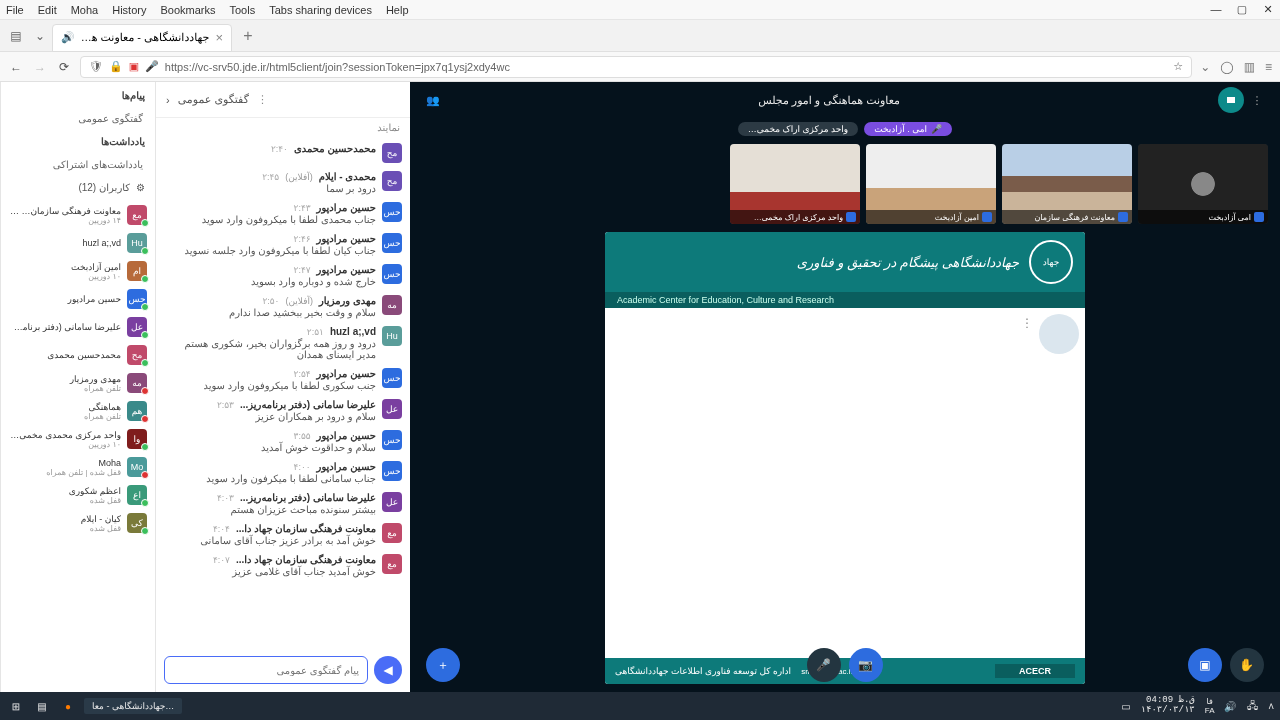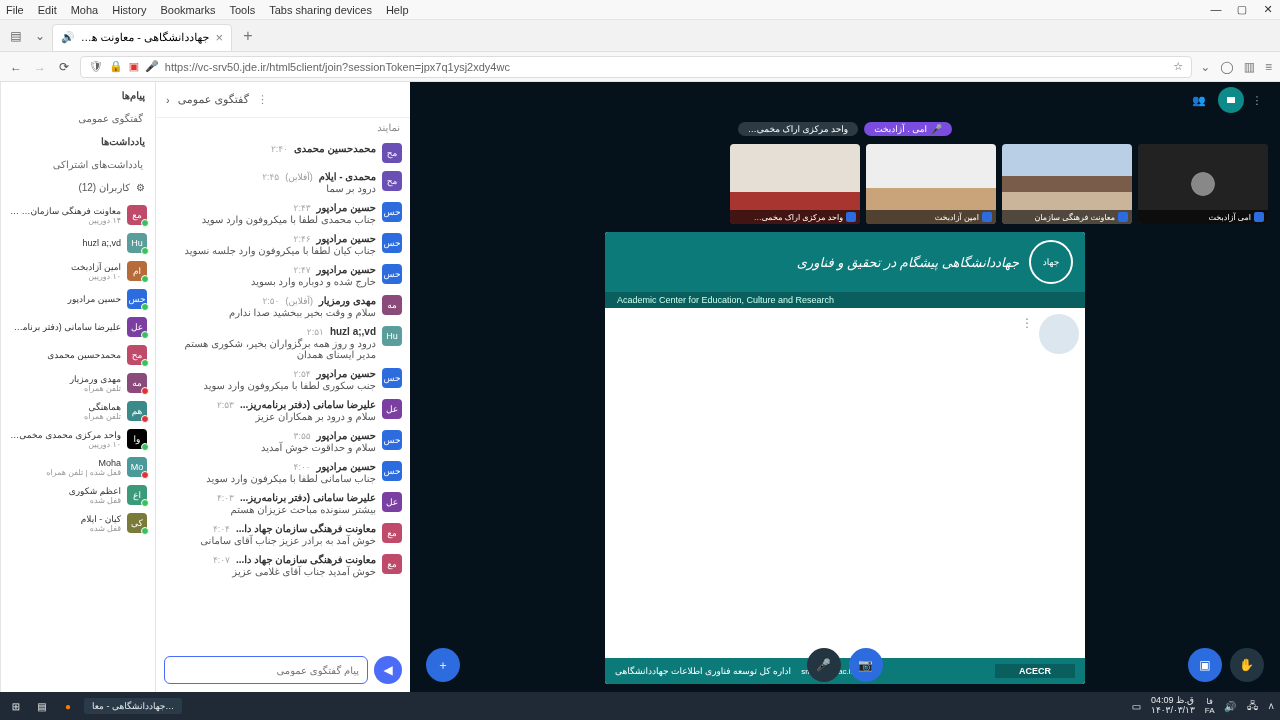--- a/index.html
+++ b/index.html
@@ -94,21 +94,21 @@
 .circ-btn { width: 34px; height: 34px; border-radius: 50%; display: flex; align-items: center; justify-content: center; color: #fff; margin: 0 4px; }
 .circ-btn.blue { background: #2d6cdf; }
 .circ-btn.dark { background: #233540; }
 .vp-bottom .center { position: absolute; left: 50%; transform: translateX(-50%); display: flex; }
 
 
 .taskbar { direction: ltr; height: 28px; background: #1f2a36; display: flex; align-items: center; padding: 0 6px; color: #eaeaea; font-size: 10px; gap: 6px; }
 .taskbar .tb-icn { width: 20px; text-align: center; }
 .taskbar .tb-task { background: #2a3a48; padding: 3px 8px; border-radius: 2px; direction: rtl; font-size: 9px; }
 .taskbar .tb-right { margin-left: auto; display: flex; align-items: center; gap: 10px; direction: rtl; }
-.taskbar .tb-clock { text-align: left; line-height: 1.1; }
+.taskbar .tb-clock { text-align: right; line-height: 1.1; font-family: Liberation Mono, monospace; }
 .taskbar .tb-clock div { font-size: 9px; }
 
 svg { display: block; }
 </style>
 </head>
 <body>
 
 <div class="menubar">
   <span>File</span>
   <span>Edit</span>
@@ -159,20 +159,21 @@
 <div class="main">
 
   <div class="videopanel">
     <div class="vp-topbar">
       <div class="vdots">⋮</div>
       <div class="rec">
           <svg width="12" height="12">
             <rect x="2" y="3" width="8" height="6" fill="#fff"></rect>
           </svg>
         </div>
+      <div class="title">معاونت هماهنگی و امور مجلس</div>
       <div class="ppl">👥</div>
     </div>
     <div class="vp-banner">
       <div class="pill purple">
           <span>🎤</span>
           <span>امی . آزادبخت</span>
         </div>
       <div class="pill dark">واحد مرکزی اراک مخمی…</div>
     </div>
     <div class="vp-thumbs">
@@ -450,21 +451,21 @@
           </div>
         </div>
         <div class="user-row">
           <div class="user-avatar" style="background:#3a8a8a">هم<div class="user-status-dot" style="background:#d33"></div></div>
     <div class="user-info">
             <div class="user-name">هماهنگی</div>
             <div class="user-sub">تلفن همراه</div>
           </div>
         </div>
         <div class="user-row">
-          <div class="user-avatar" style="background:#000000">وا<div class="user-status-dot" style="background:#3bbf5c"></div></div>
+          <div class="user-avatar" style="background:#7f1d1d">وا<div class="user-status-dot" style="background:#3bbf5c"></div></div>
     <div class="user-info">
             <div class="user-name">واحد مرکزی محمدی مخمی‌غلامی</div>
             <div class="user-sub">۱۰ دوریین</div>
           </div>
         </div>
         <div class="user-row">
           <div class="user-avatar" style="background:#4a9a9a">Mo<div class="user-status-dot" style="background:#d33"></div></div>
     <div class="user-info">
             <div class="user-name">Moha</div>
             <div class="user-sub">قفل شده | تلفن همراه</div>

